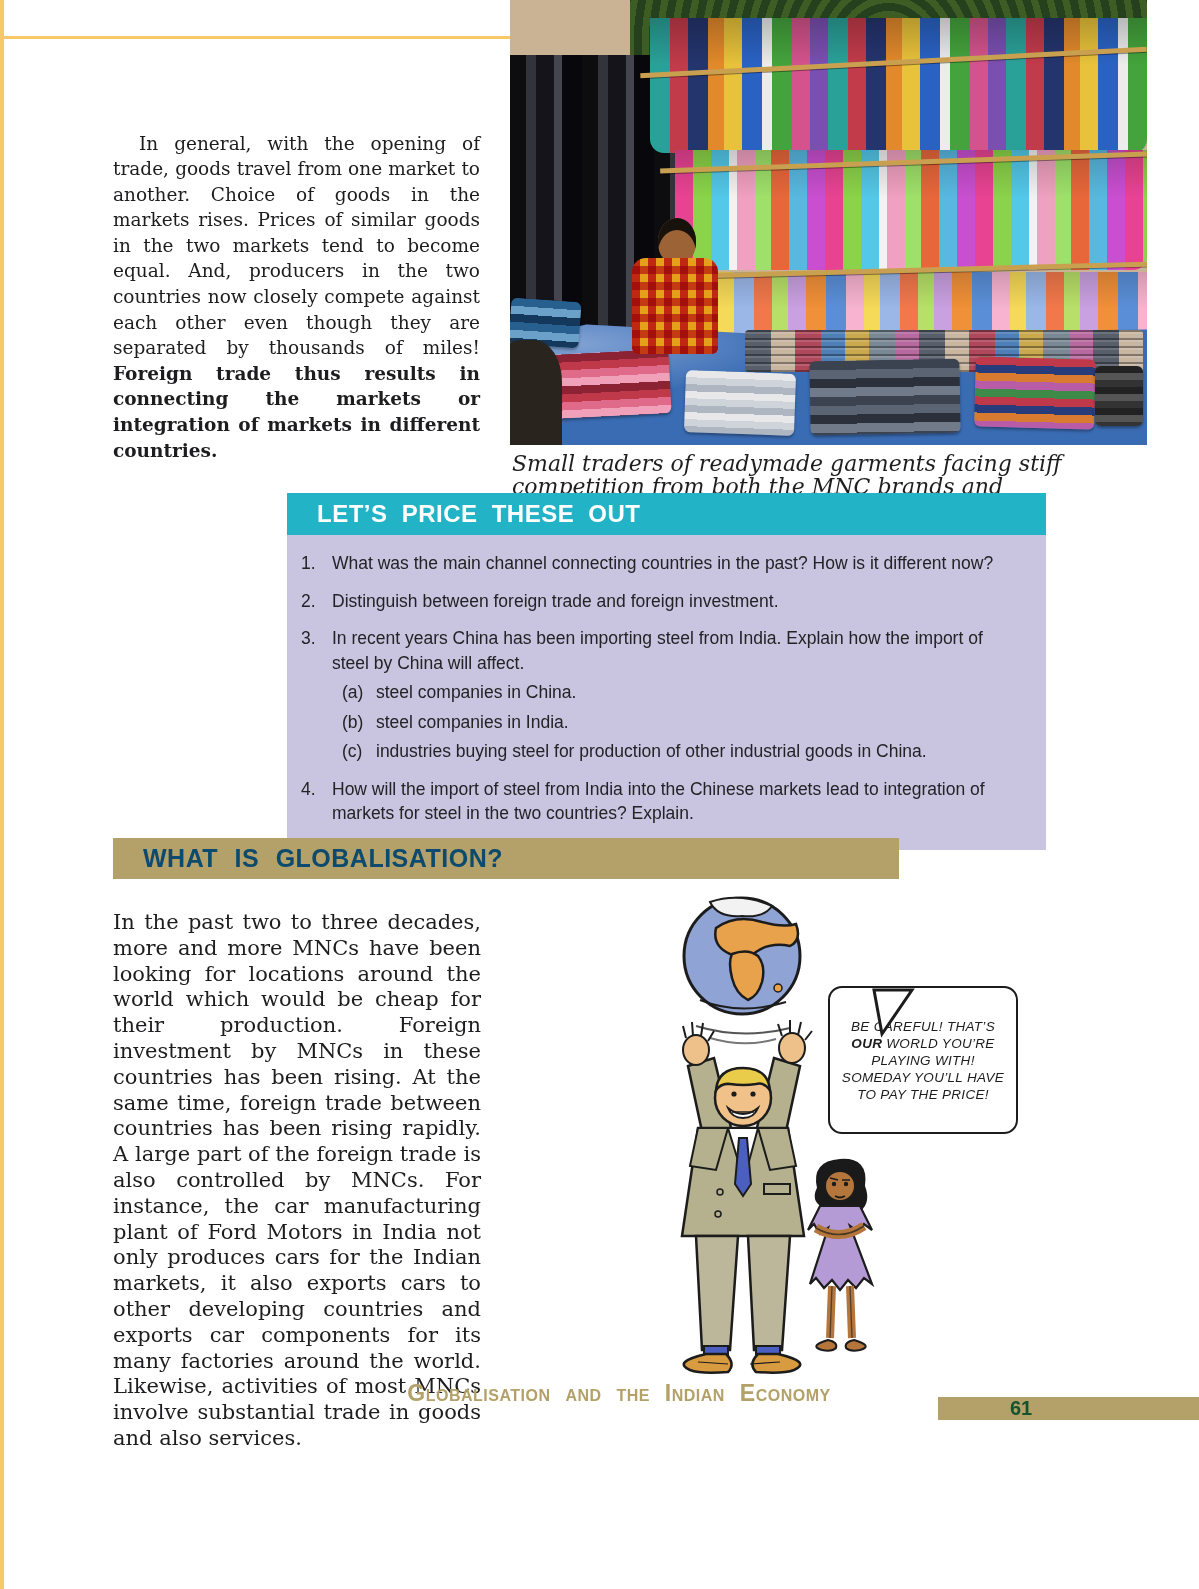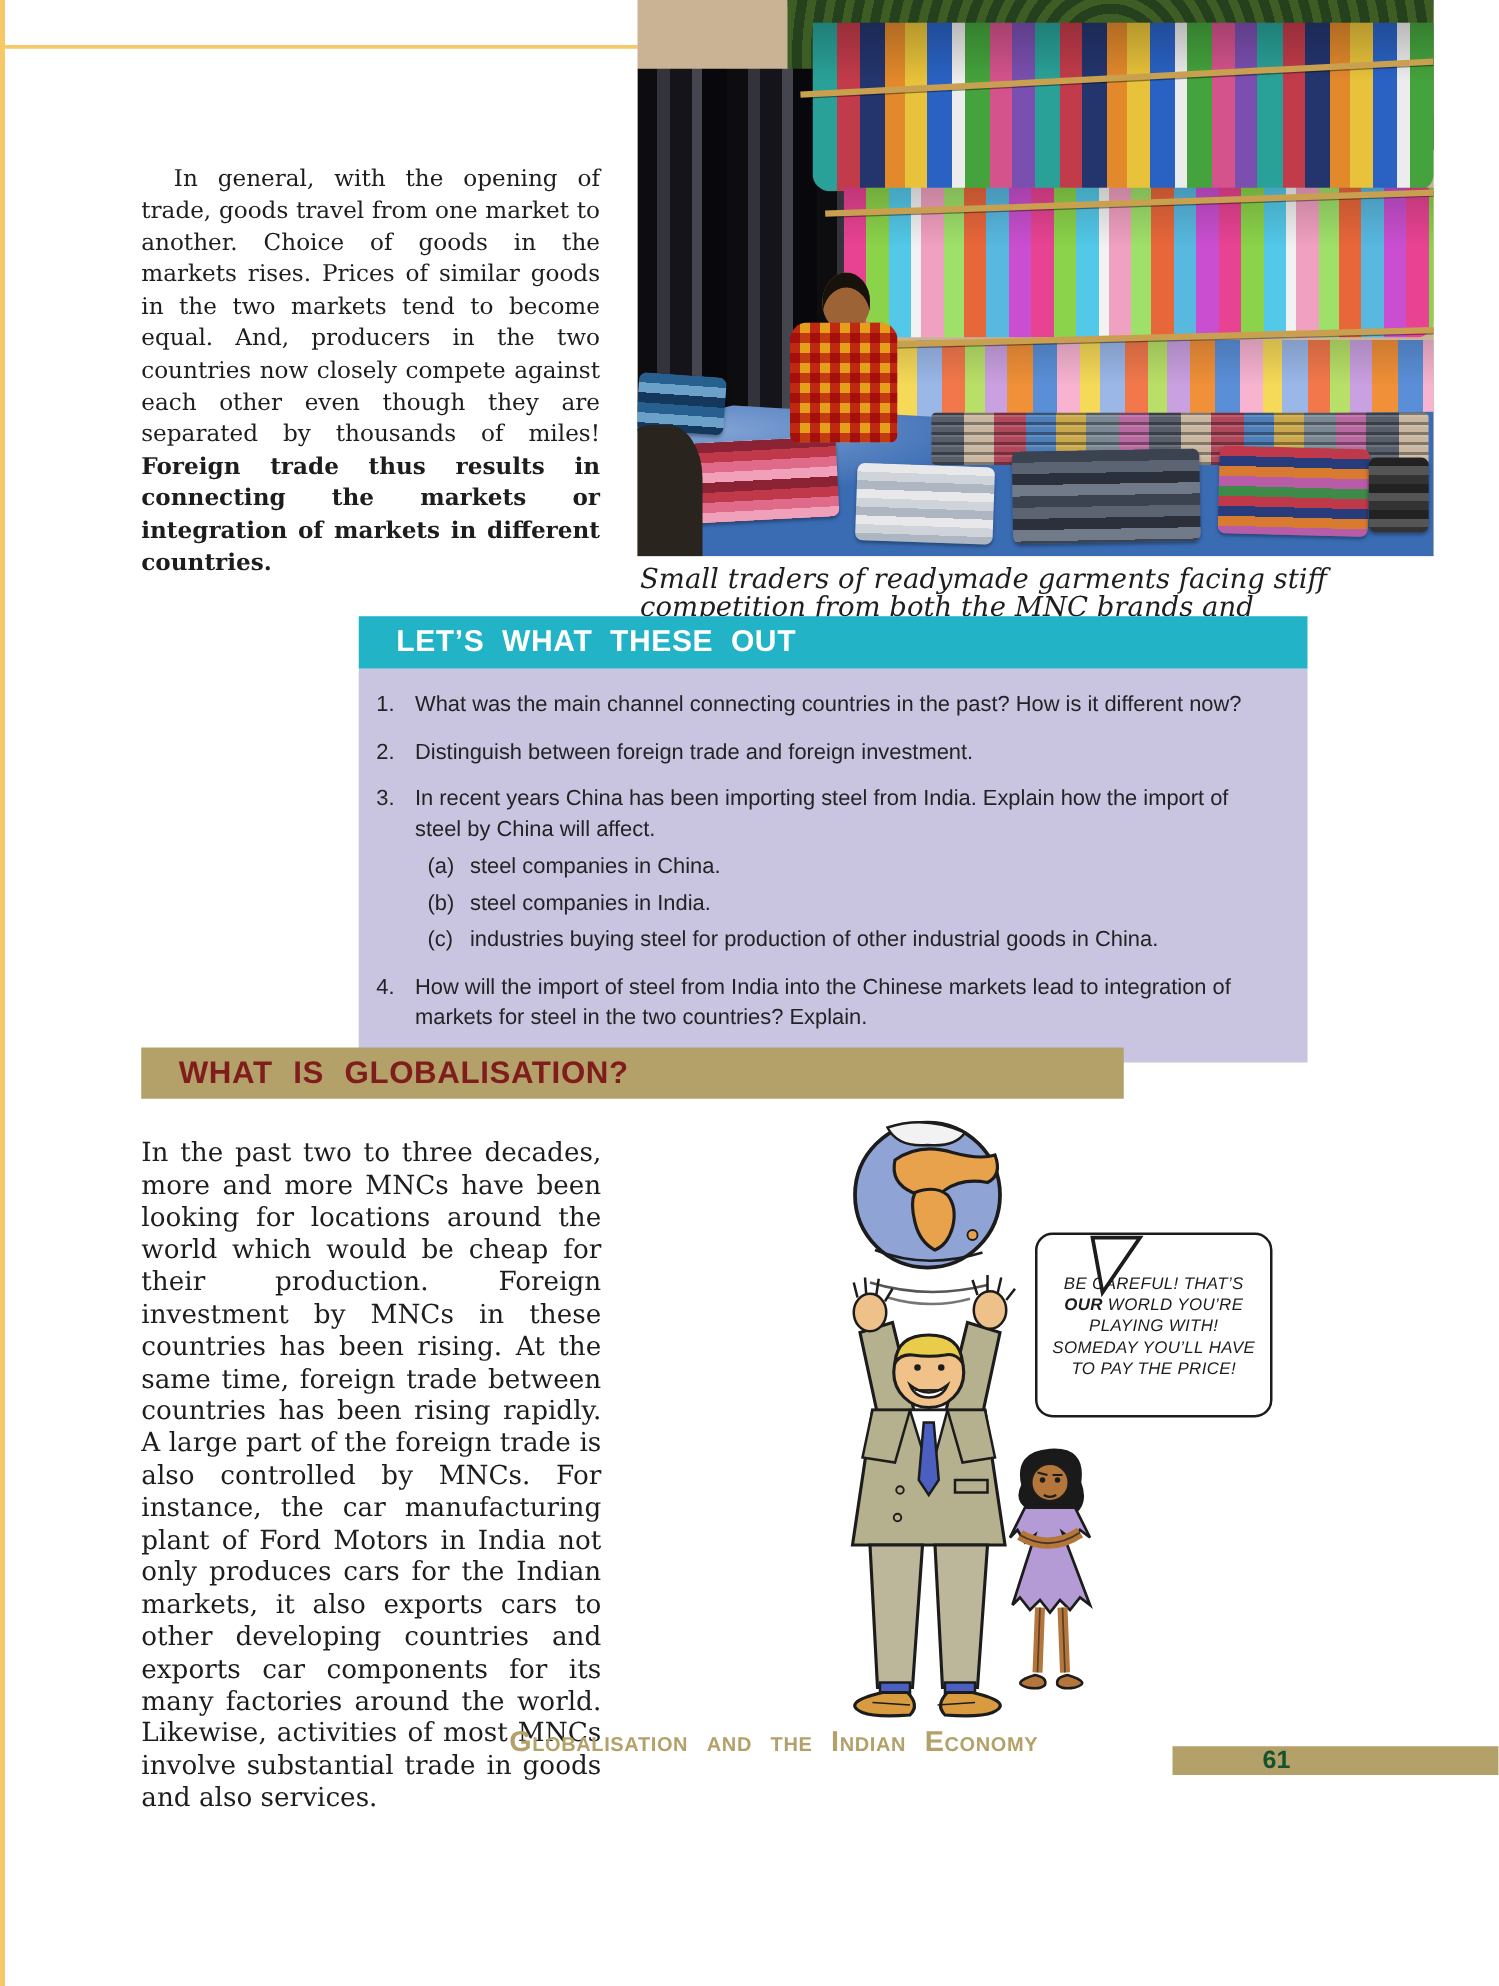--- a/index.html
+++ b/index.html
@@ -82,21 +82,21 @@
       font-weight:700;font-size:24px;letter-spacing:.5px;word-spacing:7px;padding-left:30px;}
   .workout-body{background:var(--box_lavender,#c9c4e0);padding:16px 22px 22px 14px;}
   .q{display:flex;margin-bottom:13px;font-size:17.5px;line-height:24.5px;color:#232326;}
   .qnum{width:31px;flex:0 0 31px;}
   .qtext{flex:1;}
   .sub{display:flex;margin:5px 0 5px 41px;font-size:17.5px;line-height:24.5px;color:#232326;}
   .slabel{width:34px;flex:0 0 34px;}
 
   
   .section-bar{position:absolute;left:113px;top:838px;width:786px;height:41px;line-height:41px;
-      background:var(--accent_tan,#b3a169);color:#7f1d1d;font-weight:700;font-size:25px;
+      background:var(--accent_tan,#b3a169);color:#0c4a6e;font-weight:700;font-size:25px;
       letter-spacing:.5px;word-spacing:9px;padding-left:30px;box-sizing:border-box;}
   .body2{position:absolute;left:113px;top:889px;width:368px;font-size:21px;line-height:25.8px;}
 
   
   .cartoon{position:absolute;left:520px;top:888px;width:520px;height:492px;}
   .cartoon svg{position:absolute;left:0;top:0;}
   .bubble{position:absolute;background:#fff;border:2.5px solid #1c1c1c;border-radius:14px;
       font-style:italic;font-size:13.5px;line-height:17px;text-align:center;color:#1c1c1c;
       padding:10px 8px;box-sizing:border-box;letter-spacing:.3px;}
   .bubble b{font-weight:700;}
@@ -142,21 +142,21 @@
     <div class="ph-man-head"></div>
     <div class="ph-man-body"></div>
     <div class="ph-person-left"></div>
   </div>
 
   <div class="caption">Small traders of readymade garments facing stiff competition from both the MNC brands and imports.</div>
 
   <p class="para intro"><span class="ind"></span><span>In general, with the opening of trade, goods travel from one market to another. Choice of goods in the markets rises. Prices of similar goods in the two markets tend to become equal. And, producers in the two countries now closely compete against each other even though they are separated by thousands of miles! </span><strong>Foreign trade thus results in connecting the markets or integration of markets in different countries.</strong></p>
 
   <div class="workout">
-    <div class="workout-head">LET’S WHAT THESE OUT</div>
+    <div class="workout-head">LET’S PRICE THESE OUT</div>
     <div class="workout-body">
       <div class="q">
         <span class="qnum">1.</span>
         <span class="qtext">What was the main channel connecting countries in the past? How is it different now?</span>
       </div>
       <div class="q">
         <span class="qnum">2.</span>
         <span class="qtext">Distinguish between foreign trade and foreign investment.</span>
       </div>
       <div class="q" style="margin-bottom:4px;">

